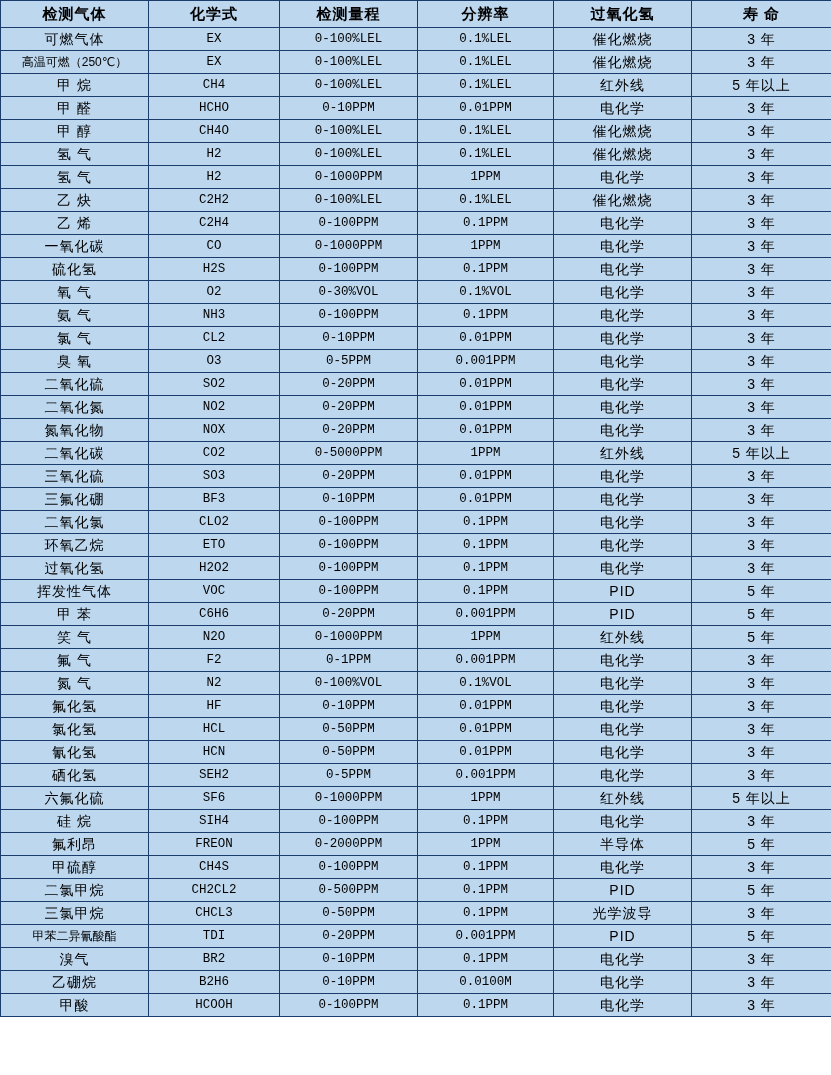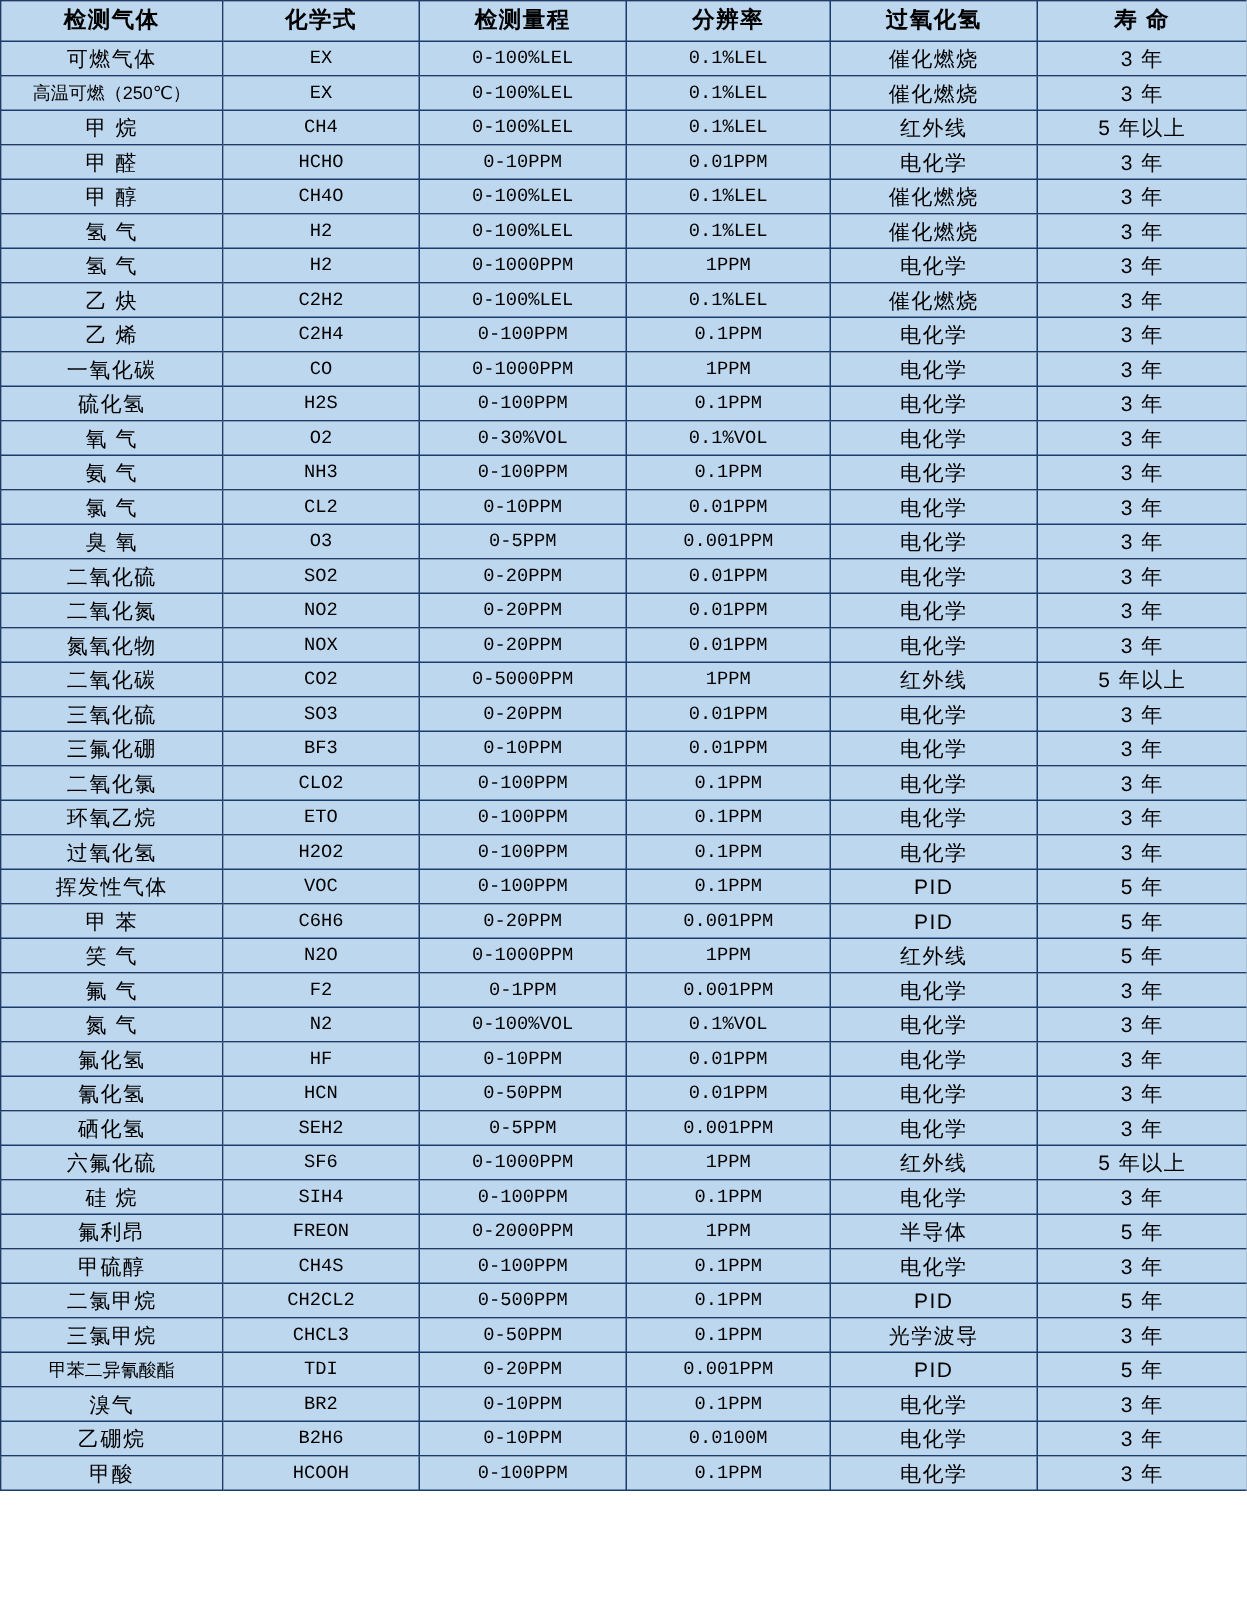--- a/index.html
+++ b/index.html
@@ -316,20 +316,28 @@
       </tr>
       <tr>
         <td class="cn">氟化氢</td>
         <td class="mono">HF</td>
         <td class="mono">0-10PPM</td>
         <td class="mono">0.01PPM</td>
         <td class="cn">电化学</td>
         <td class="cn">3 年</td>
       </tr>
       <tr>
+        <td class="cn">氯化氢</td>
+        <td class="mono">HCL</td>
+        <td class="mono">0-50PPM</td>
+        <td class="mono">0.01PPM</td>
+        <td class="cn">电化学</td>
+        <td class="cn">3 年</td>
+      </tr>
+      <tr>
         <td class="cn">氰化氢</td>
         <td class="mono">HCN</td>
         <td class="mono">0-50PPM</td>
         <td class="mono">0.01PPM</td>
         <td class="cn">电化学</td>
         <td class="cn">3 年</td>
       </tr>
       <tr>
         <td class="cn">硒化氢</td>
         <td class="mono">SEH2</td>

